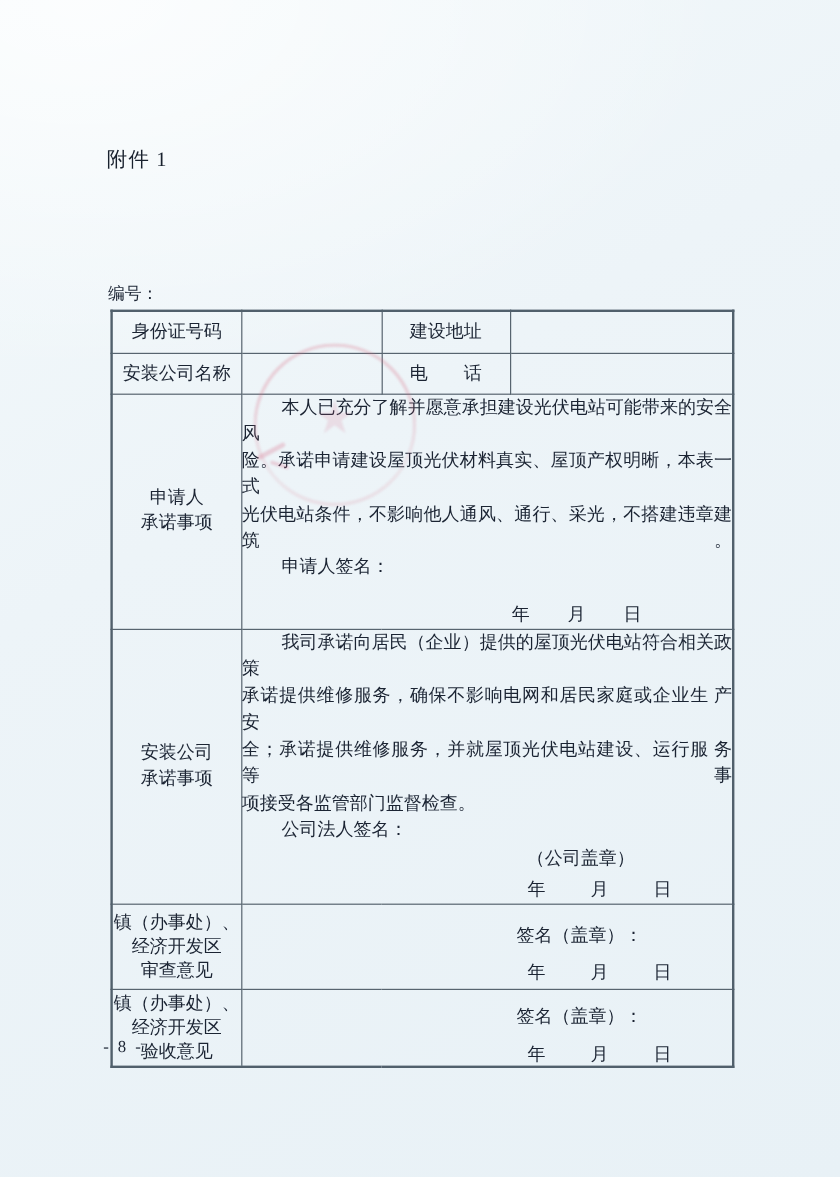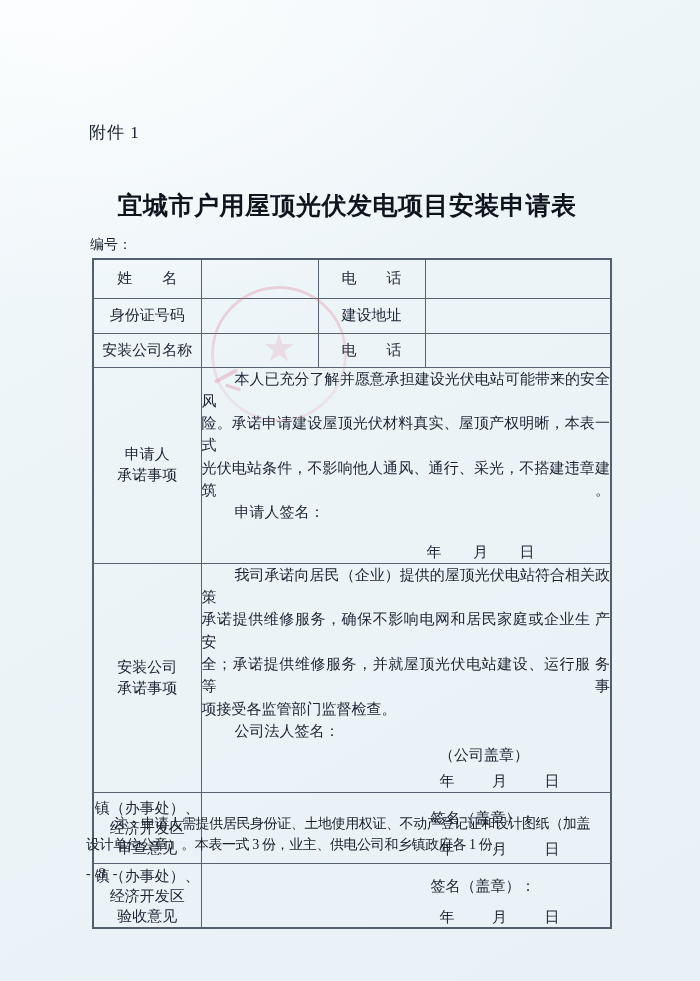--- a/index.html
+++ b/index.html
@@ -87,38 +87,31 @@
   .seal-smudge.s1{left:2px;top:88px;width:26px;height:4px;transform:rotate(-28deg);}
   .seal-smudge.s2{left:14px;top:100px;width:16px;height:3px;transform:rotate(18deg);}
 </style>
 </head>
 <body>
 
 <div class="page">
 
   <div class="attachment">附件 1</div>
 
-  <div class="doc-title">宜城市户用屋顶光伏发电项目安装申请表</div>
 
   <div class="serial">编号：</div>
 
   <table class="form">
     <colgroup>
       <col style="width:108px">
         <col style="width:117px">
         <col style="width:107px">
         <col style="width:186px">
     </colgroup>
     <tbody>
-        <tr style="height:39px;">
-      <td class="lbl">姓　　名</td>
-      <td></td>
-      <td class="lbl">电　　话</td>
-      <td></td>
-    </tr>
     <tr style="height:35px;">
       <td class="lbl">身份证号码</td>
       <td></td>
       <td class="lbl">建设地址</td>
       <td></td>
     </tr>
     <tr style="height:34px;">
       <td class="lbl">安装公司名称</td>
       <td></td>
       <td class="lbl">电　　话</td>
@@ -177,20 +170,16 @@
   </tbody>
     </table>
 
   <div class="seal">
     <div class="seal-ring"></div>
     <div class="seal-star">★</div>
     <div class="seal-smudge s1"></div>
     <div class="seal-smudge s2"></div>
   </div>
 
-  <div class="note">
-    <div class="n1">注：申请人需提供居民身份证、土地使用权证、不动产登记证和设计图纸（加盖</div>
-    <div>设计单位公章）。本表一式 3 份，业主、供电公司和乡镇政府各 1 份。</div>
-  </div>
 
   <div class="page-number">- 8 -</div>
 
 </div>
 
 </body></html>

